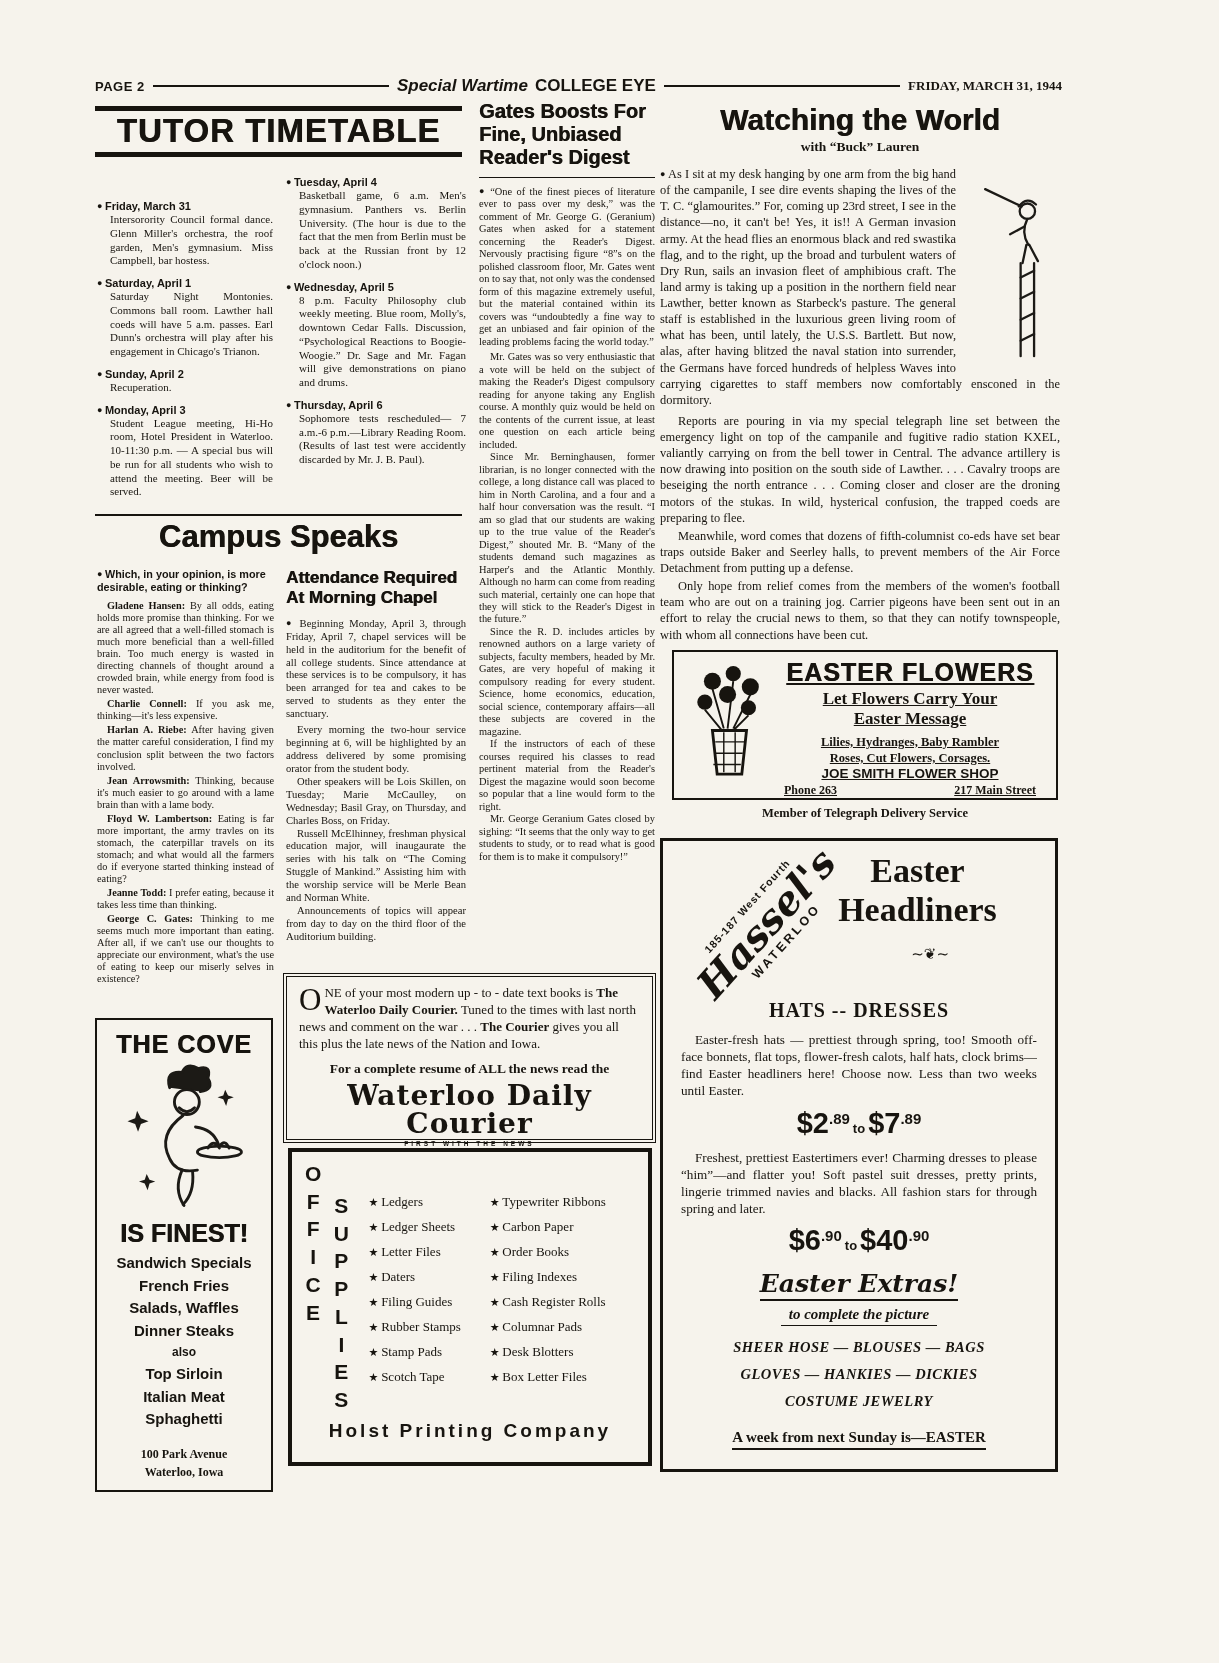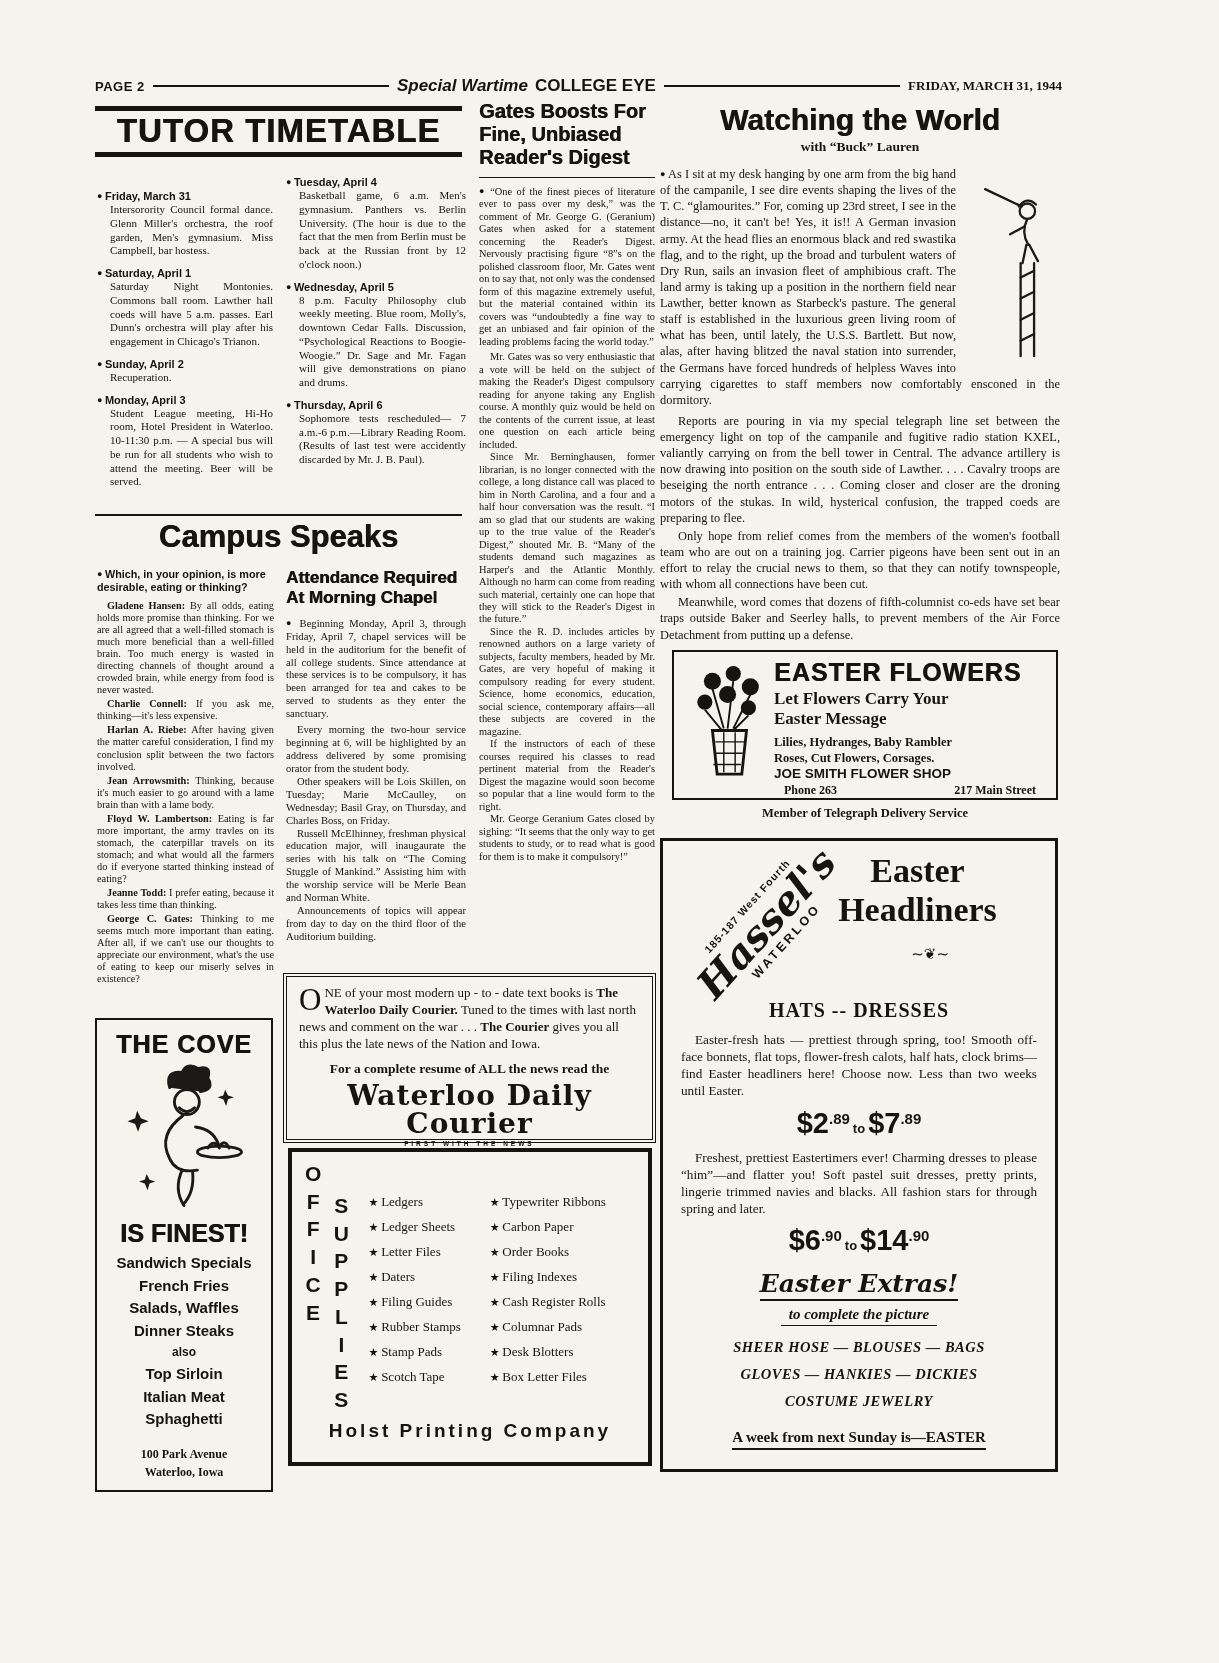--- a/index.html
+++ b/index.html
@@ -18,21 +18,21 @@
   .mh-page{font:700 13px "Liberation Sans",sans-serif;letter-spacing:.5px;white-space:nowrap;}
   .mh-rule{flex:1;height:0;border-top:2px solid #17140f;}
   .mh-title{font:700 17px "Liberation Sans",sans-serif;white-space:nowrap;}
   .mh-title .pfx{font-style:italic;margin-right:7px;}
   .mh-date{font:700 13px "Liberation Serif",serif;white-space:nowrap;}
 
   
   .tt-head{top:106px;left:95px;width:367px;border-top:5px solid #17140f;border-bottom:5px solid #17140f;
     text-align:center;font-size:33px;letter-spacing:1px;padding:3px 0 5px;line-height:1.0;}
   .tt-col{font-size:11px;line-height:1.25;}
-  .tt-col1{top:190px;left:97px;width:176px;height:330px;overflow:hidden;}
+  .tt-col1{top:200px;left:97px;width:176px;height:330px;overflow:hidden;}
   .tt-col2{top:176px;left:286px;width:180px;height:336px;overflow:hidden;}
   .tt-entry{margin-bottom:9px;}
   .tt-day{font:700 11px "Liberation Sans",sans-serif;margin-bottom:1px;}
   .bulleted::before{content:"● ";font-size:9px;vertical-align:1px;}
   .tt-text{padding-left:13px;text-align:justify;}
 
   
   .gates-head{top:100px;left:479px;width:176px;font-size:20px;line-height:1.16;padding-bottom:7px;border-bottom:1px solid #17140f;}
   .gates-body{top:186px;left:479px;width:176px;height:776px;overflow:hidden;font-size:10.4px;line-height:1.2;text-align:justify;}
   .col-p{margin:0 0 3px;}
@@ -85,21 +85,21 @@
   .oi-col{font-size:13px;line-height:1.92;margin-top:30px;}
   .oi-col1{margin-left:16px;width:120px;}
   .oi-col2{margin-left:10px;width:160px;}
   .oi::before{content:"★ ";font-size:11px;}
   .office-company{text-align:center;font:700 19px "Liberation Sans",sans-serif;letter-spacing:3px;margin-top:6px;}
 
   
   .flowers{top:650px;left:672px;width:386px;height:150px;border:2px solid #17140f;box-sizing:border-box;
     display:flex;padding:6px 10px;}
   .flowers-illo{width:90px;height:126px;flex:0 0 auto;}
-  .flowers-main{flex:1;}
+  .flowers-main{flex:1;text-align:center;text-decoration:underline;}
   .flowers-title{font-size:25px;letter-spacing:1px;}
   .flowers-msg{font:700 17px/1.2 "Liberation Serif",serif;margin-top:2px;}
   .flowers-lines{font:700 12.5px/1.3 "Liberation Serif",serif;margin-top:4px;}
   .flowers-shop{font:700 13.5px "Liberation Sans",sans-serif;}
   .flowers-contact{display:flex;justify-content:space-between;font:700 12px "Liberation Serif",serif;padding:0 10px;margin-top:2px;}
   .flowers-member{top:806px;left:672px;width:386px;text-align:center;font:700 12.5px "Liberation Serif",serif;}
 
   
   .hassels{top:838px;left:660px;width:398px;height:634px;border:3px solid #17140f;box-sizing:border-box;
     padding:6px 16px;text-align:center;}
@@ -202,22 +202,22 @@
         <line x1="59" y1="99" x2="59" y2="196"></line>
         <line x1="73" y1="99" x2="73" y2="196"></line>
         <line x1="59" y1="114" x2="73" y2="107"></line>
         <line x1="59" y1="136" x2="73" y2="129"></line>
         <line x1="59" y1="158" x2="73" y2="151"></line>
         <line x1="59" y1="180" x2="73" y2="173"></line>
       </g>
     </svg>
     <p class="bulleted">As I sit at my desk hanging by one arm from the big hand of the campanile, I see dire events shaping the lives of the T. C. “glamourites.” For, coming up 23rd street, I see in the distance—no, it can't be! Yes, it is!! A German invasion army. At the head flies an enormous black and red swastika flag, and to the right, up the broad and turbulent waters of Dry Run, sails an invasion fleet of amphibious craft. The land army is taking up a position in the northern field near Lawther, better known as Starbeck's pasture. The general staff is established in the luxurious green living room of what has been, until lately, the U.S.S. Bartlett. But now, alas, after having blitzed the naval station into surrender, the Germans have forced hundreds of helpless Waves into carrying cigarettes to staff members now comfortably ensconed in the dormitory.</p>
     <p class="ind">Reports are pouring in via my special telegraph line set between the emergency light on top of the campanile and fugitive radio station KXEL, valiantly carrying on from the bell tower in Central. The advance artillery is now drawing into position on the south side of Lawther. . . . Cavalry troops are beseiging the north entrance . . . Coming closer and closer are the droning motors of the stukas. In wild, hysterical confusion, the trapped coeds are preparing to flee.</p>
+    <p class="ind">Meanwhile, word comes that dozens of fifth-columnist co-eds have set bear traps outside Baker and Seerley halls, to prevent members of the Air Force Detachment from putting up a defense.</p>
     <p class="ind">Only hope from relief comes from the members of the women's football team who are out on a training jog. Carrier pigeons have been sent out in an effort to relay the crucial news to them, so that they can notify townspeople, with whom all connections have been cut.</p>
-    <p class="ind">Meanwhile, word comes that dozens of fifth-columnist co-eds have set bear traps outside Baker and Seerley halls, to prevent members of the Air Force Detachment from putting up a defense.</p>
   </div>
 
   <div class="abs campus-head heavy">Campus Speaks</div>
   <div class="abs campus-col">
     <p class="cs-intro bulleted">Which, in your opinion, is more desirable, eating or thinking?</p>
     <p class="cs-entry"><b class="cs-name">Gladene Hansen:</b> <span>By all odds, eating holds more promise than thinking. For we are all agreed that a well-filled stomach is much more beneficial than a well-filled brain. Too much energy is wasted in directing channels of thought around a crowded brain, while energy from food is never wasted.</span></p>
     <p class="cs-entry"><b class="cs-name">Charlie Connell:</b> <span>If you ask me, thinking—it's less expensive.</span></p>
     <p class="cs-entry"><b class="cs-name">Harlan A. Riebe:</b> <span>After having given the matter careful consideration, I find my conclusion split between the two factors involved.</span></p>
     <p class="cs-entry"><b class="cs-name">Jean Arrowsmith:</b> <span>Thinking, because it's much easier to go around with a lame brain than with a lame body.</span></p>
     <p class="cs-entry"><b class="cs-name">Floyd W. Lambertson:</b> <span>Eating is far more important, the army travles on its stomach, the caterpillar travels on its stomach; and what would all the farmers do if everyone started thinking instead of eating?</span></p>
@@ -362,21 +362,21 @@
 Headliners</div>
       <div class="h-ornament">∼❦∼</div>
     </div>
     <div class="h-section">HATS -- DRESSES</div>
     <p class="h-para">Easter-fresh hats — prettiest through spring, too! Smooth off-face bonnets, flat tops, flower-fresh calots, half hats, clock brims—find Easter headliners here! Choose now. Less than two weeks until Easter.</p>
     <div class="h-price">
       <span class="p-main">$2</span><span class="p-cents">.89</span><span class="p-word">to</span><span class="p-main">$7</span><span class="p-cents">.89</span>
     </div>
     <p class="h-para">Freshest, prettiest Eastertimers ever! Charming dresses to please “him”—and flatter you! Soft pastel suit dresses, pretty prints, lingerie trimmed navies and blacks. All fashion stars for through spring and later.</p>
     <div class="h-price">
-      <span class="p-main">$6</span><span class="p-cents">.90</span><span class="p-word">to</span><span class="p-main">$14</span><span class="p-cents">.90</span>
+      <span class="p-main">$6</span><span class="p-cents">.90</span><span class="p-word">to</span><span class="p-main">$40</span><span class="p-cents">.90</span>
     </div>
     <div class="h-extras-title"><span>Easter Extras!</span></div>
     <div class="h-extras-sub"><span>to complete the picture</span></div>
     <div class="h-extras-block">
       <div class="h-extra-line">SHEER HOSE — BLOUSES — BAGS</div>
       <div class="h-extra-line">GLOVES — HANKIES — DICKIES</div>
       <div class="h-extra-line">COSTUME JEWELRY</div>
     </div>
     <div class="h-footer"><span>A week from next Sunday is—EASTER</span></div>
   </div>

